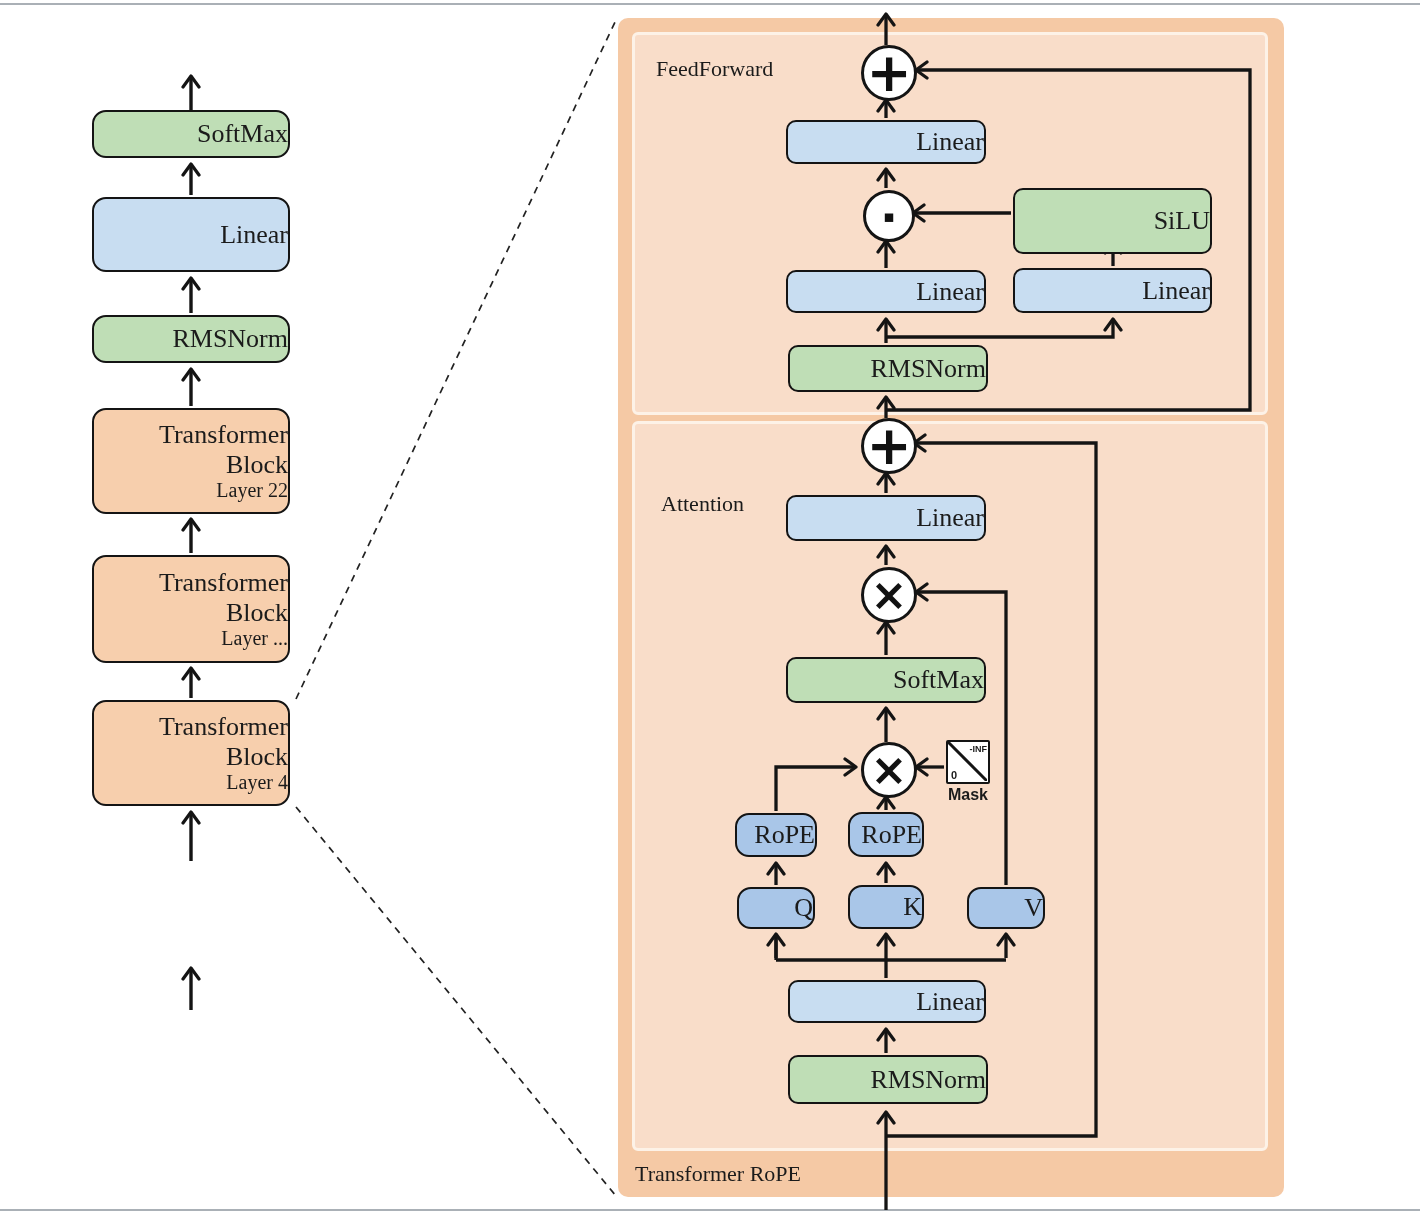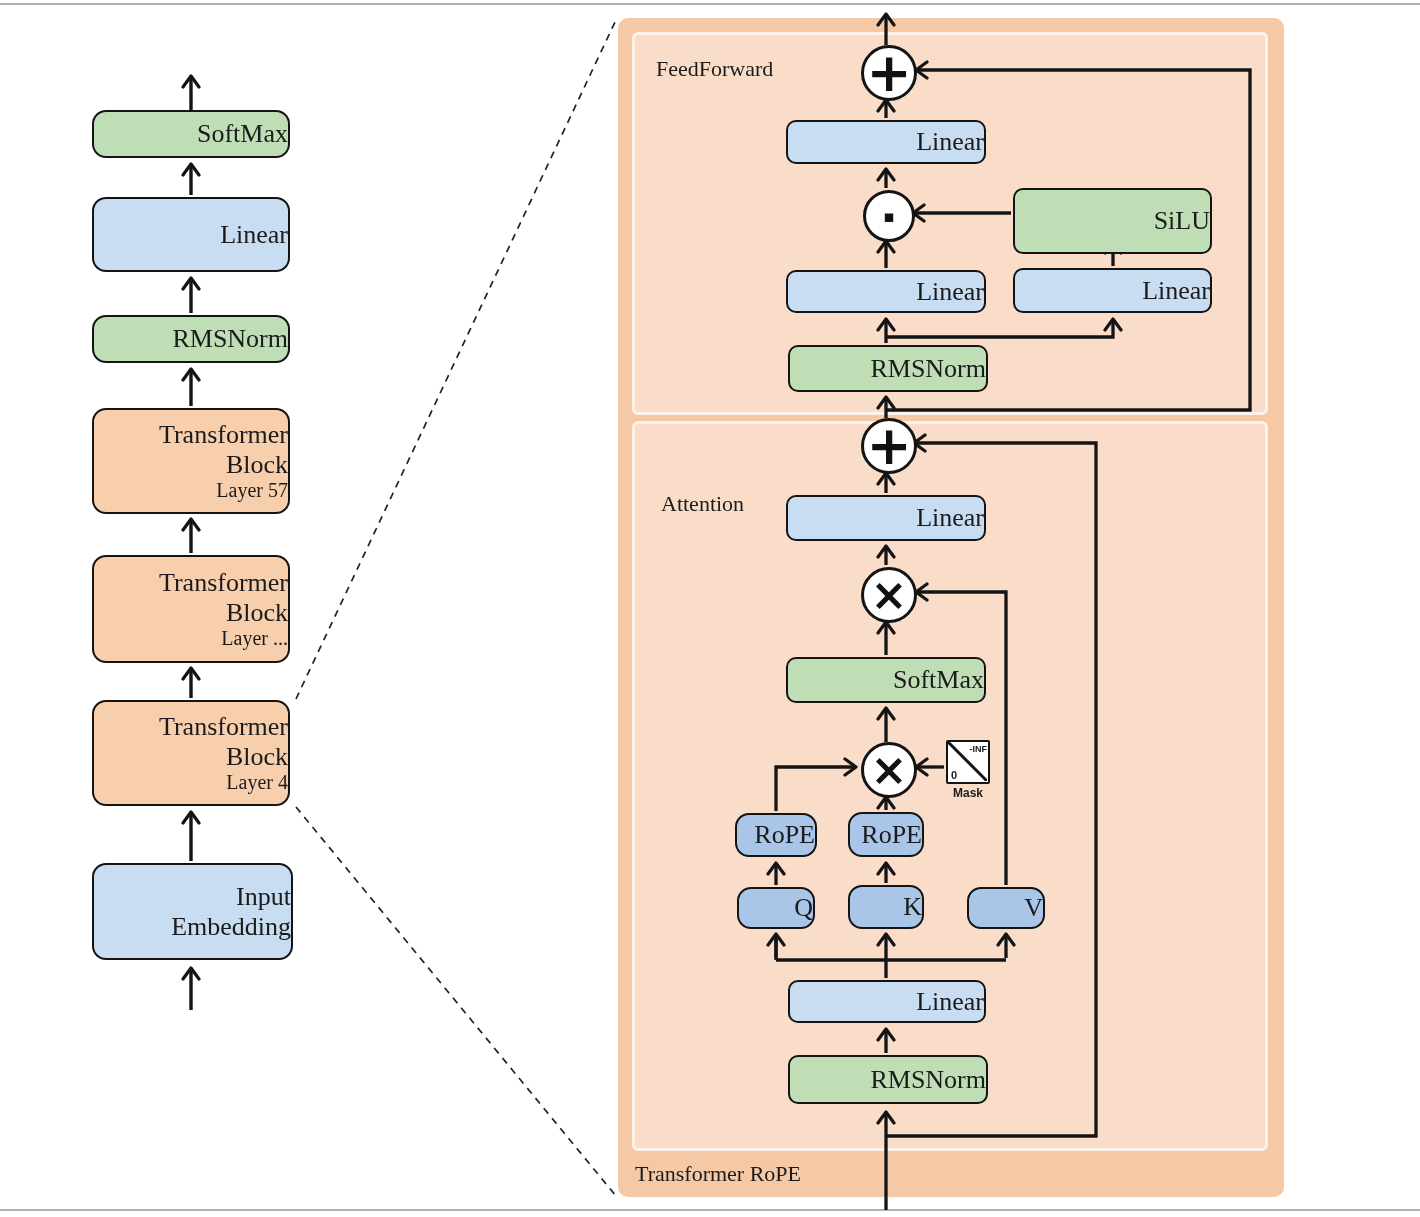--- a/index.html
+++ b/index.html
@@ -27,21 +27,21 @@
   .orange{background:var(--orange_box);font-family:Liberation Serif, serif;}
   .qkv{background:var(--blue_box_strong);border-radius:14px;border-width:2.8px;}
   .op{position:absolute;background:#fff;border:3.2px solid #141414;border-radius:50%;
       display:flex;align-items:center;justify-content:center;z-index:3;
       font-family:"DejaVu Sans",sans-serif;font-weight:700;color:#111;line-height:1;}
   .section-label{position:absolute;font-size:22px;z-index:3;}
   .mask{position:absolute;left:946px;top:740px;width:44px;height:44px;background:var(--mask_bg);
         border:2.6px solid #141414;border-radius:2px;z-index:3;box-sizing:border-box;}
   .mask .neginf{position:absolute;top:2px;right:1px;font-size:9px;font-family:"Liberation Sans",sans-serif;font-weight:600;}
   .mask .zero{position:absolute;bottom:1px;left:3px;font-size:11px;font-family:"Liberation Sans",sans-serif;font-weight:600;}
-  .mask-label{position:absolute;left:934px;top:786px;width:68px;text-align:center;font-size:12px;
+  .mask-label{position:absolute;left:934px;top:786px;width:68px;text-align:center;font-size:16px;
               font-family:"Liberation Sans",sans-serif;font-weight:600;z-index:3;}
 </style>
 </head>
 <body>
 
 <div class="stage">
 
   <div class="frame-line" style="top:3px;"></div>
   <div class="frame-line" style="top:1209px;"></div>
 
@@ -112,35 +112,31 @@
   </div>
   <div class="b blue r14 lbl" style="left:92px;top:197px;width:198px;height:75px;">
     <span>Linear</span>
   </div>
   <div class="b green r14 lbl" style="left:92px;top:315px;width:198px;height:48px;">
     <span>RMSNorm</span>
   </div>
   <div class="b orange r14 lbl" style="left:92px;top:408px;width:198px;height:106px;">
     <span>Transformer</span>
     <span>Block</span>
-    <span class="sub">Layer 57</span>
+    <span class="sub">Layer 22</span>
   </div>
   <div class="b orange r14 lbl" style="left:92px;top:555px;width:198px;height:108px;">
     <span>Transformer</span>
     <span>Block</span>
     <span class="sub">Layer ...</span>
   </div>
   <div class="b orange r14 lbl" style="left:92px;top:700px;width:198px;height:106px;">
     <span>Transformer</span>
     <span>Block</span>
     <span class="sub">Layer 4</span>
-  </div>
-  <div class="b blue r14 lbl" style="left:92px;top:863px;width:201px;height:97px;">
-    <span>Input</span>
-    <span>Embedding</span>
   </div>
 
   <div class="section-label" style="left:656px;top:56px;">FeedForward</div>
   <div class="section-label" style="left:661px;top:491px;">Attention</div>
   <div class="section-label" style="left:635px;top:1161px;">Transformer RoPE</div>
 
   <div class="op" style="left:861px;top:45px;width:50px;height:50px;font-size:54px;">
     <span>+</span>
   </div>
   <div class="b blue lbl" style="left:786px;top:120px;width:200px;height:44px;">

